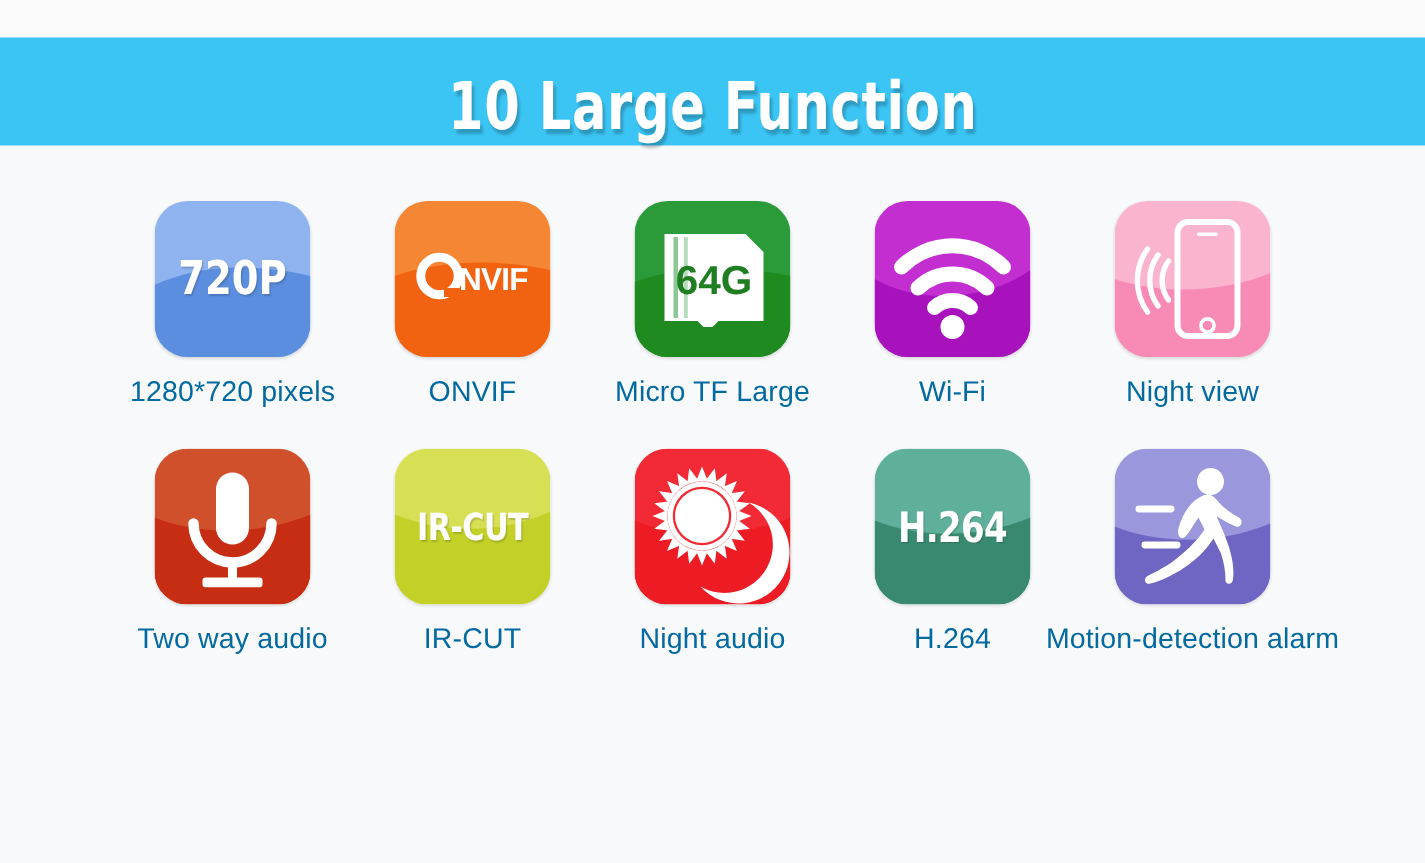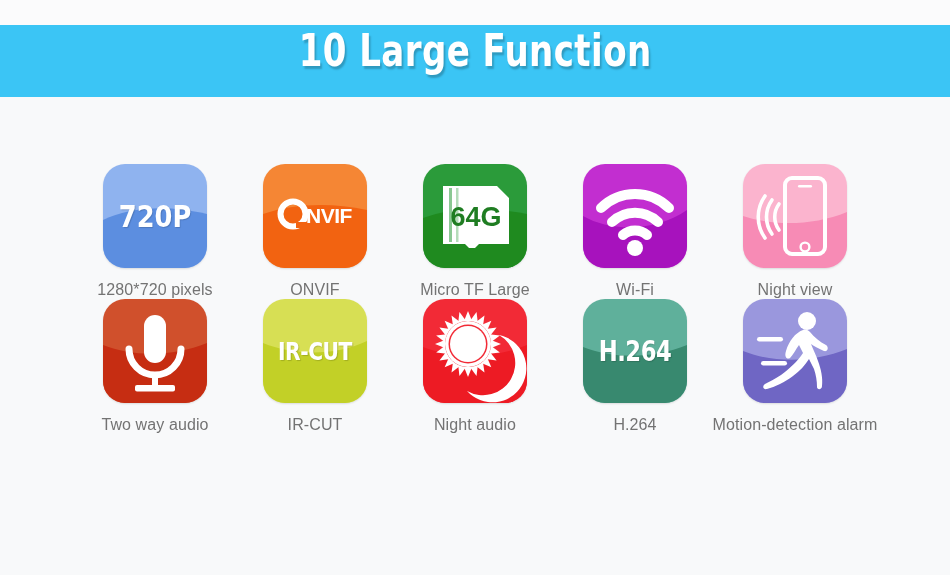--- a/index.html
+++ b/index.html
@@ -25,21 +25,21 @@
 
   
   .top-gap {
     height: 25px;
     background: #fbfbfc;
   }
   .banner {
     height: 72px;
     background: #3bc5f5;
     display: flex;
-    align-items: flex-start;
+    align-items: flex-end;
     justify-content: center;
     position: relative;
   }
   .banner-title {
     font-family: "DejaVu Sans Condensed", "Liberation Sans Narrow", "Liberation Sans", sans-serif;
     font-weight: bold;
     font-size: 44px;
     letter-spacing: 0.5px;
     color: #ffffff;
     transform: scaleX(0.86);
@@ -53,21 +53,21 @@
     padding-top: 37px;
     display: flex;
     flex-direction: column;
     gap: 0px;
   }
   .row {
     display: flex;
     justify-content: center;
     align-items: flex-start;
   }
-  .row-1 { height: 165px; align-items: flex-end; }
+  .row-1 { height: 165px; }
   .cell {
     width: 160px;
     display: flex;
     flex-direction: column;
     align-items: center;
   }
   .tile {
     width: 104px;
     height: 104px;
     border-radius: 22px;
@@ -80,22 +80,22 @@
     left: 0; top: 0;
     width: 100%; height: 100%;
   }
   .tile .glyph {
     position: absolute;
     left: 0; top: 0;
     width: 100%; height: 100%;
   }
   .tile-label {
     margin-top: 13px;
-    font-size: 16px;
-    color: #737373;
+    font-size: 19px;
+    color: #0369a1;
     white-space: nowrap;
     letter-spacing: 0.1px;
   }
   .row-2 .tile-label { }
 
   .tile-text {
     position: absolute;
     left: 0; top: 0;
     width: 100%; height: 100%;
     display: flex;

